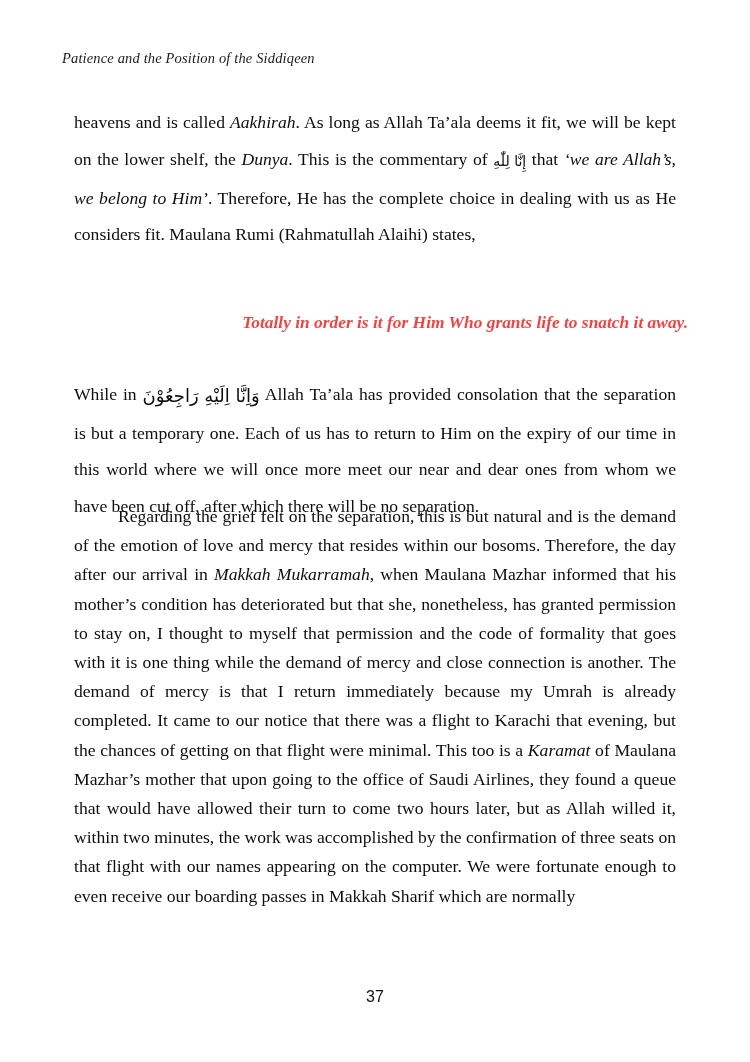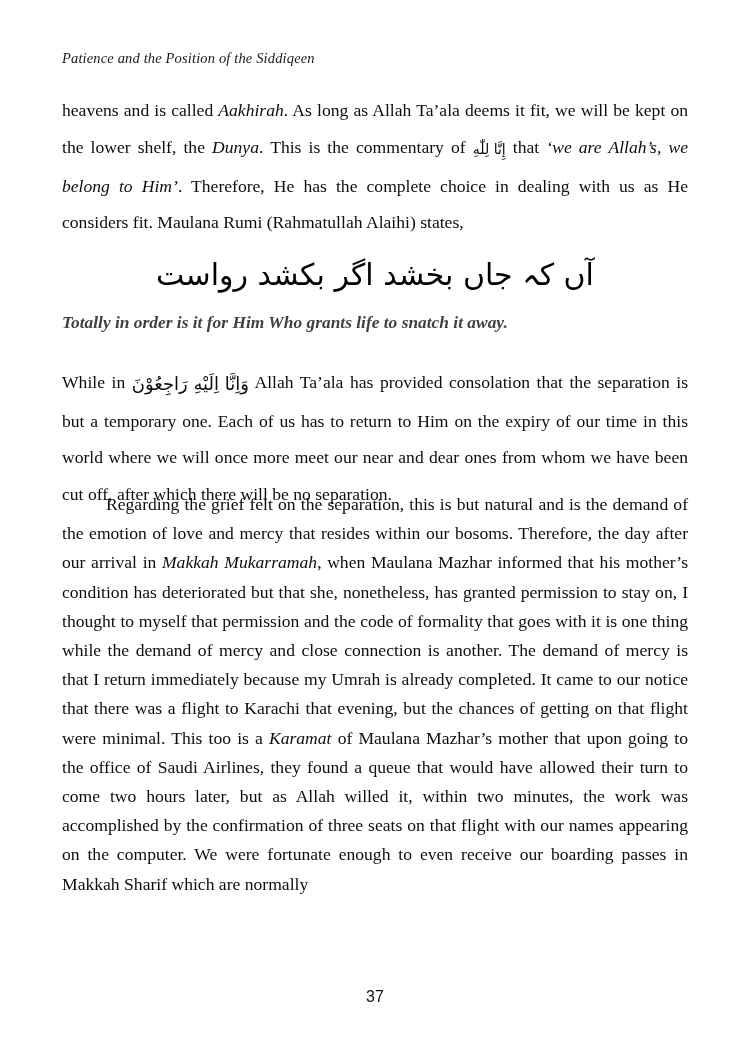--- a/index.html
+++ b/index.html
@@ -40,21 +40,21 @@
 
   
   .body-block {
     position: absolute;
     left: 62px;
     top: 92px;
     width: 626px;
   }
 
   p.para {
-    margin: 0;
+    margin: 12px;
     text-align: justify;
     text-justify: inter-word;
     font-size: 17.6px;
     line-height: 29.2px;
     color: #0d0d0d;
     -webkit-hyphens: none;
     hyphens: none;
   }
   p.para.indent {
     text-indent: 44px;
@@ -99,26 +99,26 @@
     color: #000;
     white-space: nowrap;
   }
 
   
   .couplet-translation {
     position: absolute;
     left: 62px;
     top: 310px;
     width: 626px;
-    text-align: left;
+    text-align: right;
     font-style: italic;
     font-weight: bold;
     font-size: 17.4px;
     line-height: 25px;
-    color: #404040;
+    color: #ef4444;
   }
 
   
   .body-block-2 {
     position: absolute;
     left: 62px;
     top: 364px;
     width: 626px;
   }
 
@@ -145,21 +145,20 @@
 <body>
 
 <div class="page">
 
   <div class="running-head">Patience and the Position of the Siddiqeen</div>
 
   <div class="body-block">
     <p class="para has-arabic"><span>heavens and is called </span><em class="it">Aakhirah</em><span>. As long as Allah Ta’ala deems it fit, we will be kept on the lower shelf, the </span><em class="it">Dunya</em><span>. This is the commentary of </span><span class="arabic-inline small">إِنَّا لِلّٰهِ</span><span> that </span><em class="it">‘we are Allah’s, we belong to Him’</em><span>. Therefore, He has the complete choice in dealing with us as He considers fit. Maulana Rumi (Rahmatullah Alaihi) states,</span></p>
   </div>
 
-  <div class="couplet">آں کہ جاں بخشد اگر بکشد رواست</div>
 
   <div class="couplet-translation">Totally in order is it for Him Who grants life to snatch it away.</div>
 
   <div class="body-block-2">
     <p class="para has-arabic"><span>While in </span><span class="arabic-inline">وَاِنَّا اِلَيْهِ رَاجِعُوْنَ</span><span> Allah Ta’ala has provided consolation that the separation is but a temporary one. Each of us has to return to Him on the expiry of our time in this world where we will once more meet our near and dear ones from whom we have been cut off, after which there will be no separation.</span></p>
   </div>
 
   <div class="body-block-3">
     <p class="para indent"><span>Regarding the grief felt on the separation, this is but natural and is the demand of the emotion of love and mercy that resides within our bosoms. Therefore, the day after our arrival in </span><em class="it">Makkah Mukarramah</em><span>, when Maulana Mazhar informed that his mother’s condition has deteriorated but that she, nonetheless, has granted permission to stay on, I thought to myself that permission and the code of formality that goes with it is one thing while the demand of mercy and close connection is another. The demand of mercy is that I return immediately because my Umrah is already completed. It came to our notice that there was a flight to Karachi that evening, but the chances of getting on that flight were minimal. This too is a </span><em class="it">Karamat</em><span> of Maulana Mazhar’s mother that upon going to the office of Saudi Airlines, they found a queue that would have allowed their turn to come two hours later, but as Allah willed it, within two minutes, the work was accomplished by the confirmation of three seats on that flight with our names appearing on the computer. We were fortunate enough to even receive our boarding passes in Makkah Sharif which are normally</span></p>
   </div>

